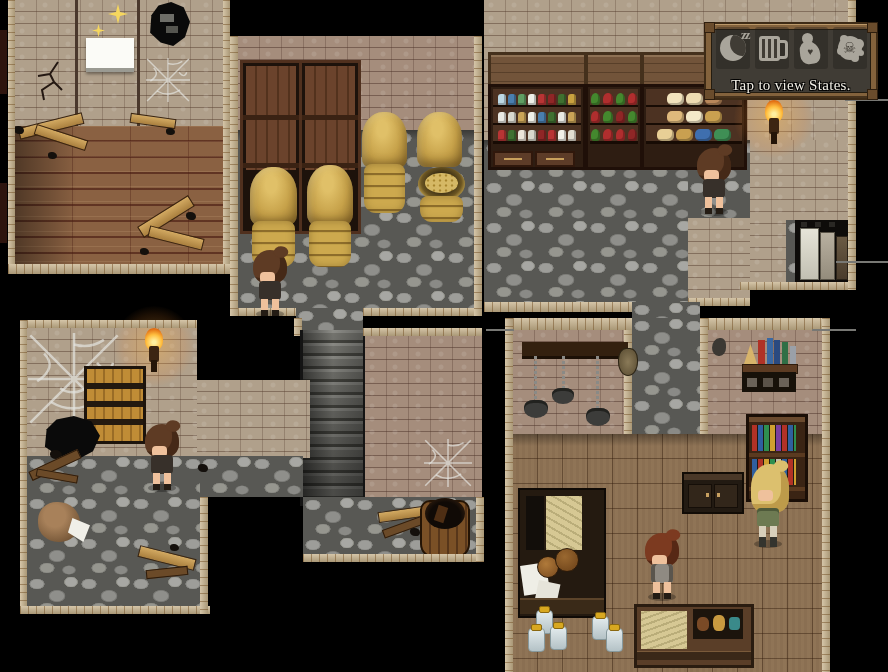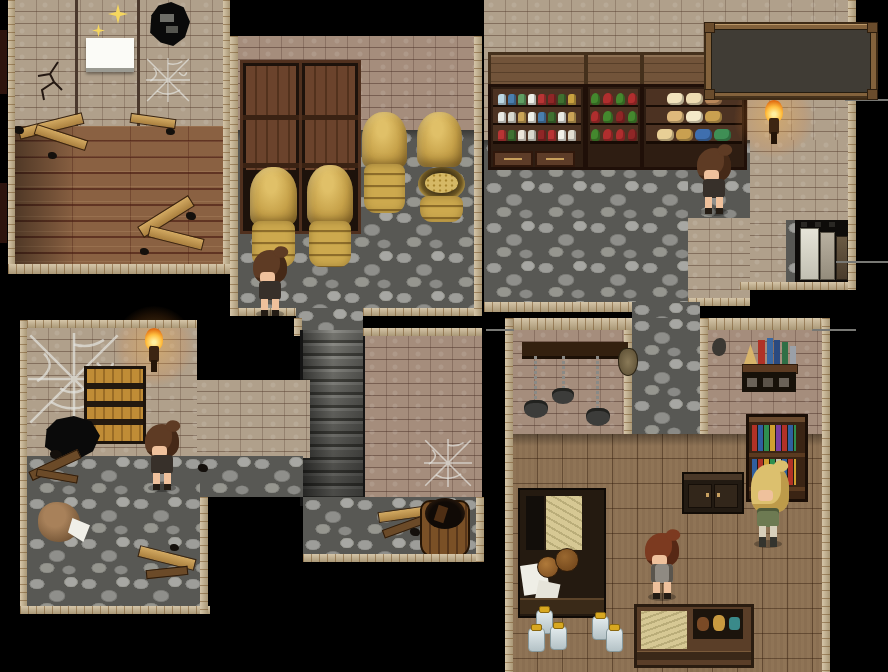--- a/index.html
+++ b/index.html
@@ -507,15 +507,35 @@
   <div class="a glineh" style="left:836px;top:261px;width:52px;height:2px"></div>
   <div class="a glineh" style="left:812px;top:329px;width:44px;height:2px"></div>
   <div class="a glineh" style="left:486px;top:329px;width:28px;height:2px"></div>
 
   <div class="a" id="panel">
     <div class="inner"></div>
     <div class="corner" style="left:-2px;top:-2px"></div>
     <div class="corner" style="right:-2px;top:-2px"></div>
     <div class="corner" style="left:-2px;bottom:-2px"></div>
     <div class="corner" style="right:-2px;bottom:-2px"></div>
+    <div class="icons">
+      <div class="slot">
+        <div class="moon"></div>
+        <span class="zz">zz</span>
+      </div>
+      <div class="slot">
+          <div class="mug"></div>
+        </div>
+      <div class="slot">
+        <div class="fig">
+            <div class="head"></div>
+            <div class="bod"></div>
+          <span class="hrt">♥</span>
+          </div>
+      </div>
+      <div class="slot">
+        <div class="splat">☠</div>
+      </div>
+    </div>
+    <div class="cap">Tap to view States.</div>
   </div>
 
 </div>
 
 </body></html>

